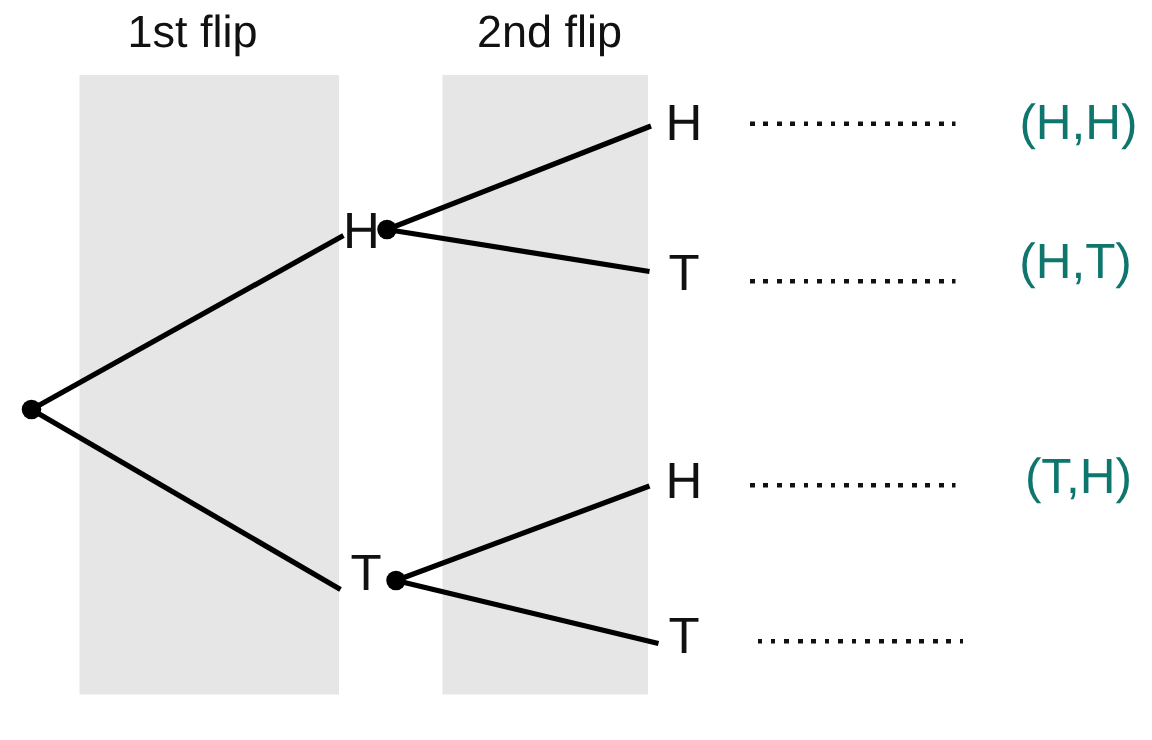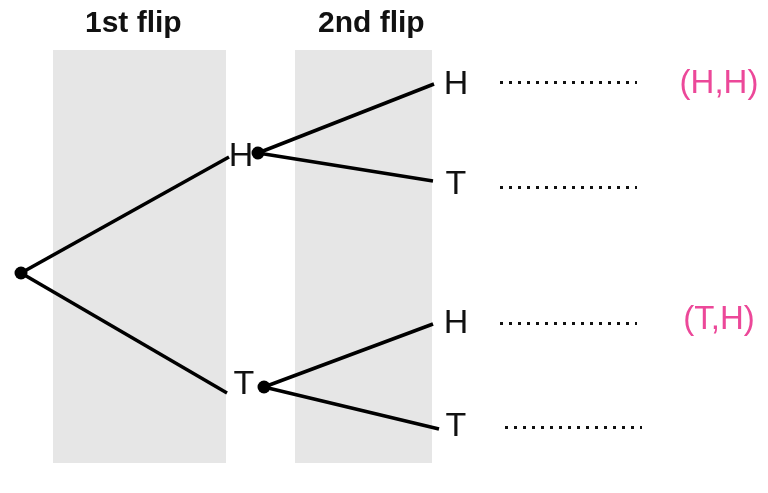--- a/index.html
+++ b/index.html
@@ -20,21 +20,20 @@
   }
   .band.band1 { left: 53px; width: 173px; }
   .band.band2 { left: 295px; width: 137px; }
   .header {
     position: absolute;
     top: 5px;
     font-size: 30px;
     line-height: 1.1;
     white-space: nowrap;
     color: #111111;
-    font-weight: bold;
   }
   .header.header1 { left: 85px; }
   .header.header2 { left: 318px; }
   svg.edges {
     position: absolute;
     left: 0; top: 0;
     width: 768px; height: 493px;
   }
   .node-label {
     position: absolute;
@@ -43,21 +42,21 @@
     line-height: 1;
     white-space: nowrap;
     color: #111111;
   }
   .tuple-label {
     position: absolute;
     transform: translate(-50%, -50%);
     font-size: 33px;
     line-height: 1;
     white-space: nowrap;
-    color: #ec4899;
+    color: #0f766e;
   }
   .dotted-line {
     position: absolute;
     width: 137px;
     height: 3px;
     background: repeating-linear-gradient(90deg, #111111 0 3px, transparent 3px 9px);
   }
 </style>
 </head>
 <body>
@@ -84,20 +83,21 @@
 
   <div class="node-label" style="left:241px; top:154px;">H</div>
   <div class="node-label" style="left:244px; top:382px;">T</div>
 
   <div class="node-label" style="left:456px; top:82px;">H</div>
   <div class="dotted-line" style="left:500px; top:81px;"></div>
   <div class="tuple-label" style="left:719px; top:81px;">(H,H)</div>
 
   <div class="node-label" style="left:456px; top:182px;">T</div>
   <div class="dotted-line" style="left:500px; top:186px;"></div>
+  <div class="tuple-label" style="left:717px; top:174px;">(H,T)</div>
 
   <div class="node-label" style="left:456px; top:321px;">H</div>
   <div class="dotted-line" style="left:500px; top:322px;"></div>
   <div class="tuple-label" style="left:719px; top:317px;">(T,H)</div>
 
   <div class="node-label" style="left:456px; top:424px;">T</div>
   <div class="dotted-line" style="left:505px; top:426px;"></div>
 
 </div>
 

